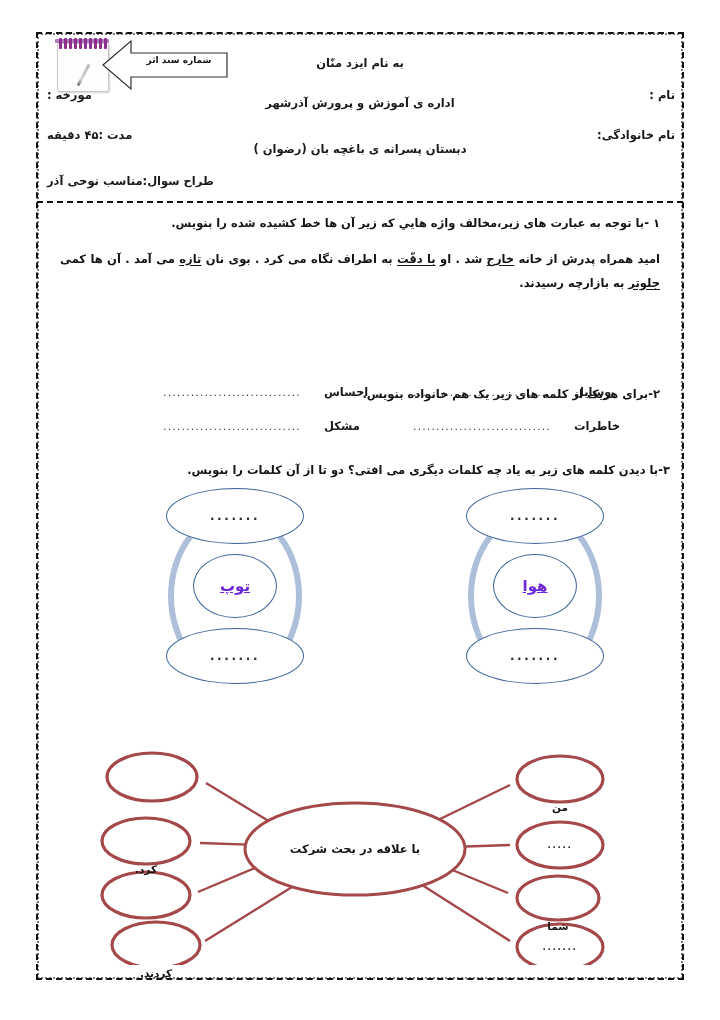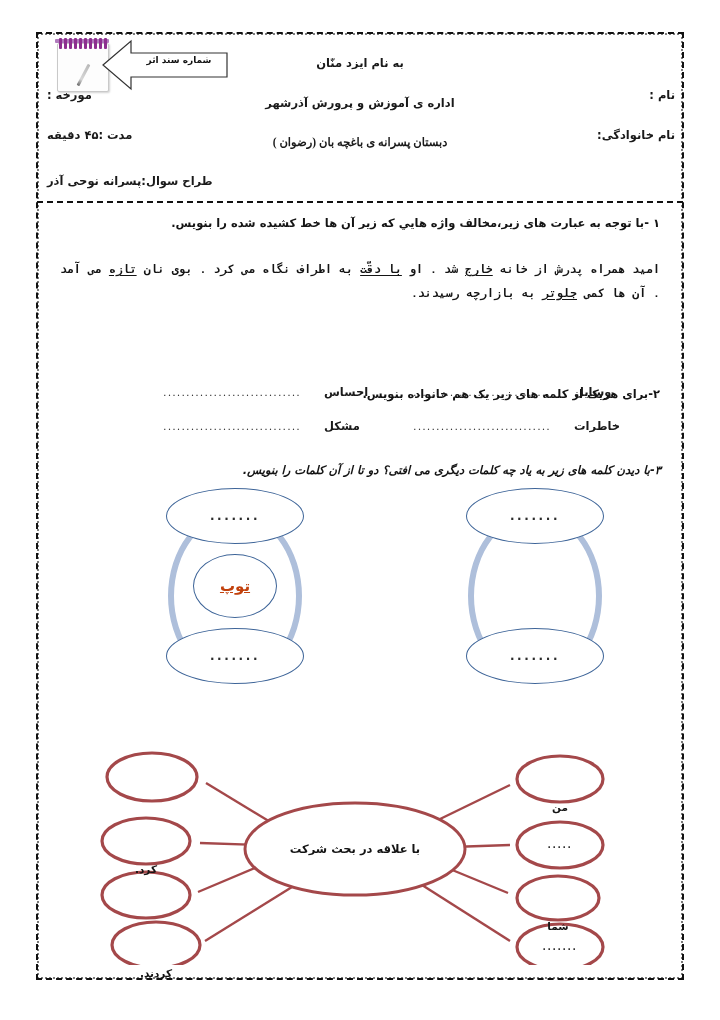--- a/index.html
+++ b/index.html
@@ -72,21 +72,21 @@
   }
   .hdr-right { right: 8px; text-align: right; }
   .hdr-center { left: 0; right: 0; text-align: center; }
   .hdr-left { left: 10px; text-align: right; }
 
   .r-name   { top: 56px; }
   .r-family { top: 96px; }
 
   .c-bism   { top: 24px; }
   .c-org    { top: 64px; }
-  .c-school { top: 103px; font-family: Liberation Serif, serif; }
+  .c-school { top: 110px; }
   .c-exam   { top: 142px; }
 
   .l-date   { top: 56px; }
   .l-time   { top: 96px; }
   .l-author { top: 142px; }
 
   
   .notepad {
     position: absolute;
     left: 18px;
@@ -163,27 +163,26 @@
 
   .q-title {
     text-align: right;
     line-height: 1.5;
   }
 
   
   #q1 { left: 60px; top: 215px; width: 600px; }
   #q1-body {
     position: absolute;
-    left: 60px; top: 258px; width: 600px;
+    left: 60px; top: 248px; width: 600px;
     font-weight: bold; font-size: 11.5px;
     line-height: 2.05;
     text-align: justify;
     text-align-last: right;
     color: #141414;
-    font-family: Liberation Mono, monospace;
   }
   .u { text-decoration: underline; text-underline-offset: 2px; }
 
   
   #q2 { left: 60px; top: 338px; width: 600px; margin-top: 48px; }
   .q2-grid {
     position: absolute;
     left: 150px;
     top: 375px;
     width: 500px;
@@ -213,21 +212,21 @@
     flex: 1;
     font-size: 11px;
     letter-spacing: 1.1px;
     color: #3a3a3a;
     text-align: center;
     overflow: hidden;
     white-space: nowrap;
   }
 
   
-  #q3 { left: 61px; top: 462px; width: 600px; font-style: italic; }
+  #q3 { left: 70px; top: 462px; width: 600px; }
   .q3-area {
     position: absolute;
     left: 60px;
     top: 488px;
     width: 600px;
     height: 200px;
   }
   .cluster {
     position: absolute;
     top: 0;
@@ -273,21 +272,21 @@
   }
   .node-dots {
     font-size: 12px;
     letter-spacing: 2.6px;
     color: #2c2c2c;
     font-weight: bold;
   }
   .node-word {
     font-size: 15px;
     font-weight: bold;
-    color: #c2410c;
+    color: #6d28d9;
     text-decoration: underline;
   }
 
   
   #q4 { left: 60px; top: 692px; width: 600px; }
   .q4-area {
     position: absolute;
     left: 40px;
     top: 745px;
     width: 640px;
@@ -343,21 +342,21 @@
 
     <div class="hdr-col hdr-right r-name">نام :</div>
     <div class="hdr-col hdr-right r-family">نام خانوادگی:</div>
 
     <div class="hdr-col hdr-center c-org">اداره ی آموزش و پرورش آذرشهر</div>
     <div class="hdr-col hdr-center c-bism">به نام ایزد منّان</div>
     <div class="hdr-col hdr-center c-school">دبستان پسرانه ی باغچه بان  (رضوان )</div>
 
     <div class="hdr-col hdr-left l-date">مورخه :</div>
     <div class="hdr-col hdr-left l-time">مدت :۴۵ دقیقه</div>
-    <div class="hdr-col hdr-left l-author">طراح سوال:پسرانه نوحی آذر</div>
+    <div class="hdr-col hdr-left l-author">طراح سوال:مناسب نوحی آذر</div>
   </div>
 
   <div class="qblock q-title" id="q1">۱ -با توجه به عبارت های زیر،مخالف واژه هایي که زیر آن ها خط کشیده شده را بنویس.</div>
   <div id="q1-body"><span>امید همراه پدرش از خانه </span><span class="u">خارج</span><span> شد . او </span><span class="u">با دقّت</span><span> به اطراف نگاه می کرد . بوی نان </span><span class="u">تازه</span><span> می آمد . آن ها کمی </span><span class="u">جلوتر</span><span> به بازارچه رسیدند.</span></div>
 
   <div class="qblock q-title" id="q2">۲-برای هریک از کلمه های زیر یک هم خانواده بنویس.</div>
   <div class="q2-grid">
     <div class="q2-row">
       <div class="q2-cell">
         <div class="q2-word">وسایل</div>
@@ -381,20 +380,23 @@
   </div>
 
   <div class="qblock q-title" id="q3">۳-با دیدن کلمه های زیر به یاد چه کلمات دیگری می افتی؟ دو تا از آن کلمات را بنویس.</div>
 
   <div class="q3-area">
 
     <div class="cluster right-cluster">
       <div class="ell outer-ell"></div>
       <div class="ell node-ell top-ell">
         <span class="node-dots">.......</span>
+      </div>
+      <div class="ell node-ell mid-ell">
+        <span class="node-word">هوا</span>
       </div>
       <div class="ell node-ell bottom-ell">
         <span class="node-dots">.......</span>
       </div>
     </div>
 
     <div class="cluster left-cluster">
       <div class="ell outer-ell"></div>
       <div class="ell node-ell top-ell">
         <span class="node-dots">.......</span>

